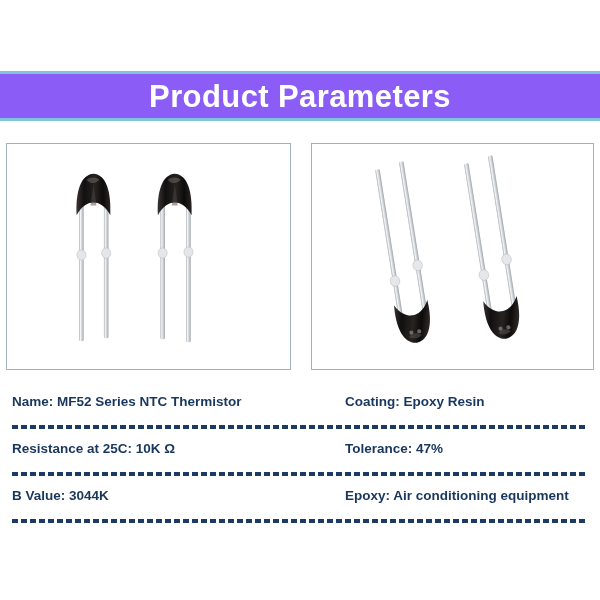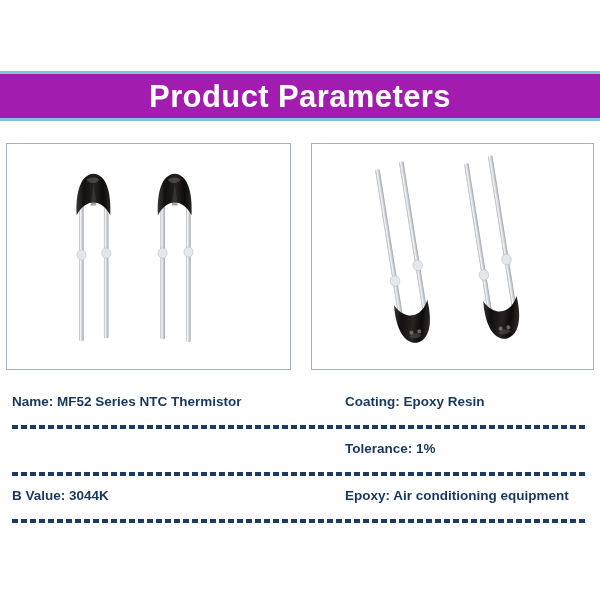--- a/index.html
+++ b/index.html
@@ -32,21 +32,21 @@
   #banner-rule-bottom {
     position: absolute;
     left: 0; bottom: 0;
     width: 600px; height: 3px;
     background: #7fc3dd;
   }
   #banner-bar {
     position: absolute;
     left: 0; top: 3px;
     width: 600px; height: 44px;
-    background: #a21caf;
+    background: #8b5cf6;
     display: flex;
     align-items: center;
     justify-content: center;
   }
   #banner-title {
     color: #ffffff;
     font-size: 31px;
     font-weight: bold;
     letter-spacing: 0.4px;
     line-height: 1;
@@ -203,21 +203,22 @@
   <div class="spec-row">
     <div class="spec-cells">
       <div class="spec-text spec-left">Name: MF52 Series NTC Thermistor</div>
       <div class="spec-text spec-right">Coating: Epoxy Resin</div>
     </div>
     <div class="spec-sep"></div>
   </div>
 
   <div class="spec-row">
     <div class="spec-cells">
-      <div class="spec-text spec-right">Tolerance: 1%</div>
+      <div class="spec-text spec-left">Resistance at 25C: 10K Ω</div>
+      <div class="spec-text spec-right">Tolerance: 47%</div>
     </div>
     <div class="spec-sep"></div>
   </div>
 
   <div class="spec-row">
     <div class="spec-cells">
       <div class="spec-text spec-left">B Value: 3044K</div>
       <div class="spec-text spec-right">Epoxy: Air conditioning equipment</div>
     </div>
     <div class="spec-sep"></div>

